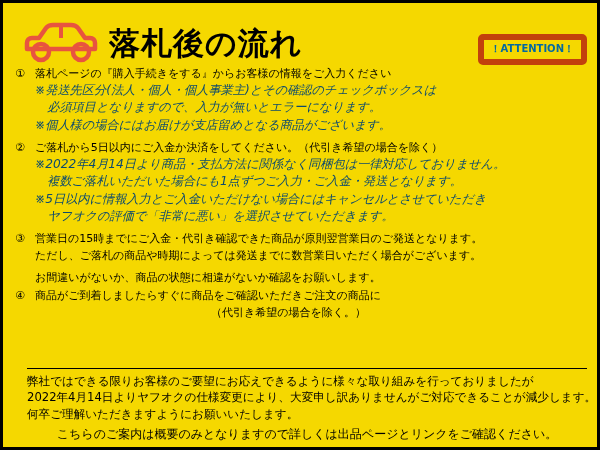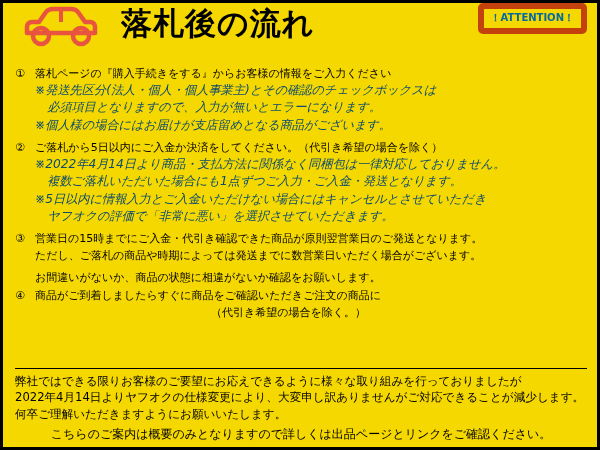--- a/index.html
+++ b/index.html
@@ -20,24 +20,23 @@
     box-sizing: border-box;
     background: #f5d800;
     border: 3px solid #000000;
     overflow: hidden;
   }
   
   .header {
     position: relative;
     height: 62px;
     display: flex;
-    align-items: flex-start;
+    align-items: flex-end;
     padding: 0 10px 0 14px;
     box-sizing: border-box;
-    gap: 12px;
   }
   .car-icon {
     width: 86px;
     height: 46px;
     position: relative;
     flex: 0 0 auto;
     margin-right: 6px;
   }
   .header-title {
     font-family: "DejaVu Sans", "Liberation Sans", sans-serif;
@@ -89,21 +88,21 @@
     display: inline-block;
     width: 20px;
   }
   
   .footer {
     position: absolute;
     left: 0;
     right: 0;
     bottom: 0;
     box-sizing: border-box;
-    padding: 0 10px 4px 12px;
+    padding: 0 10px 4px 24px;
   }
   .divider {
     border: 0;
     border-top: 1px solid #000000;
     margin: 0 0 4px 0;
   }
   .footer-line {
     font-size: 11.6px;
     line-height: 1.42;
     color: #000000;

